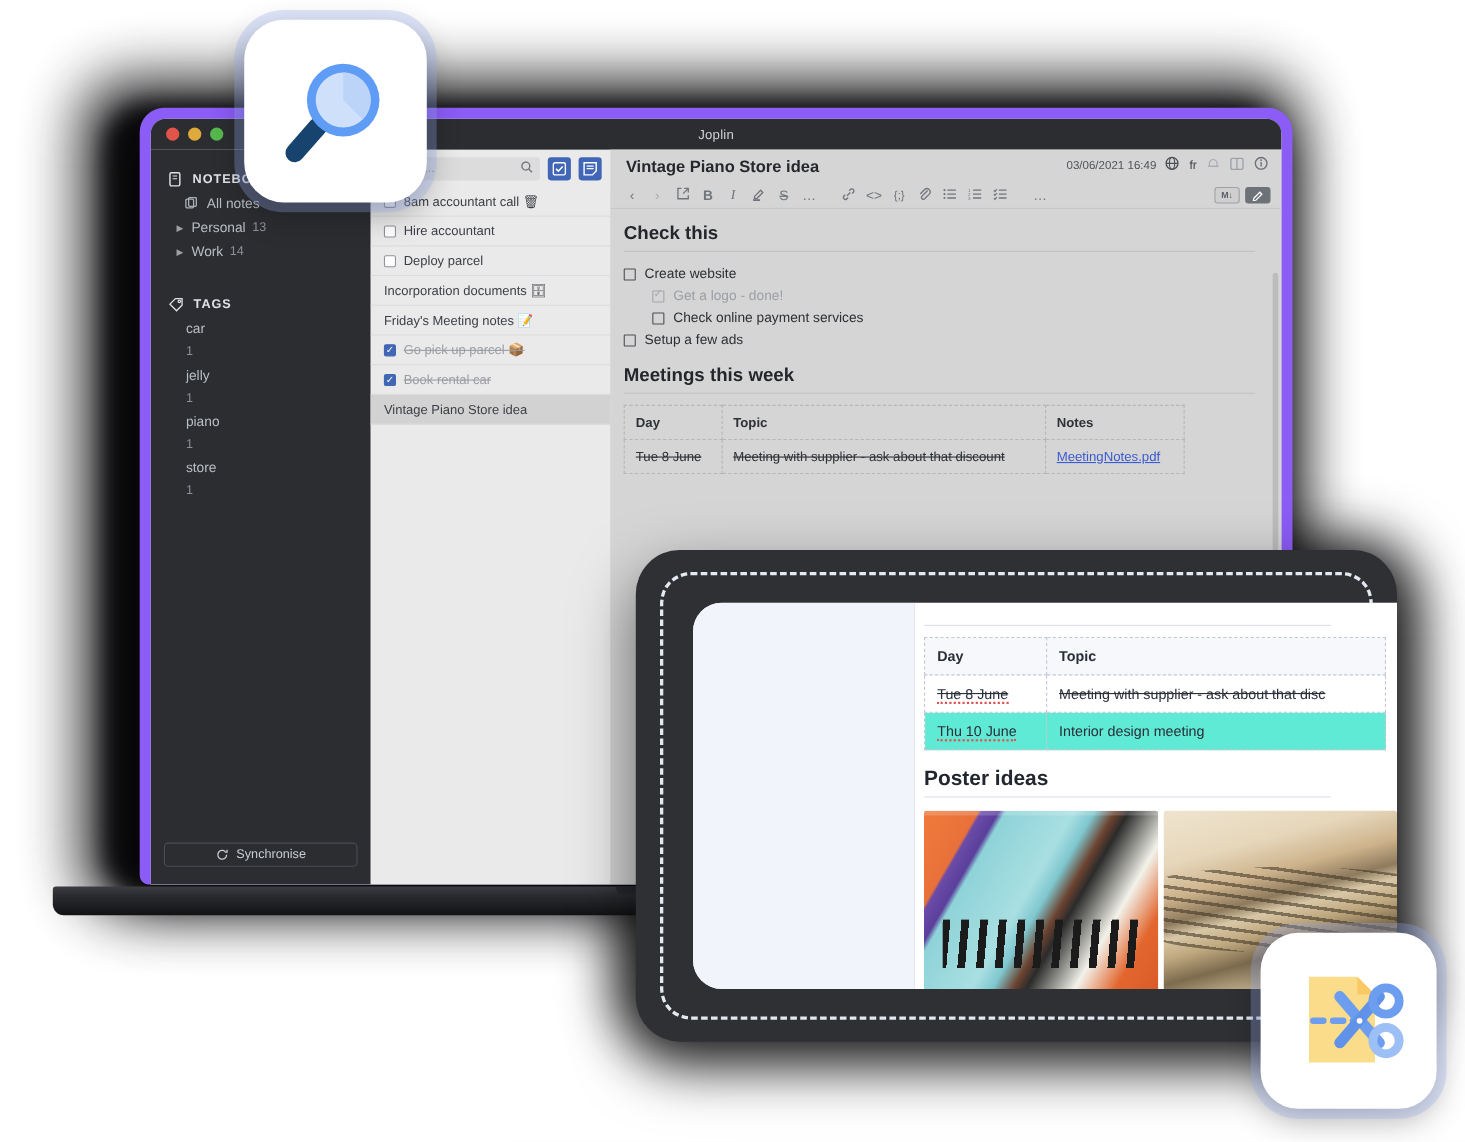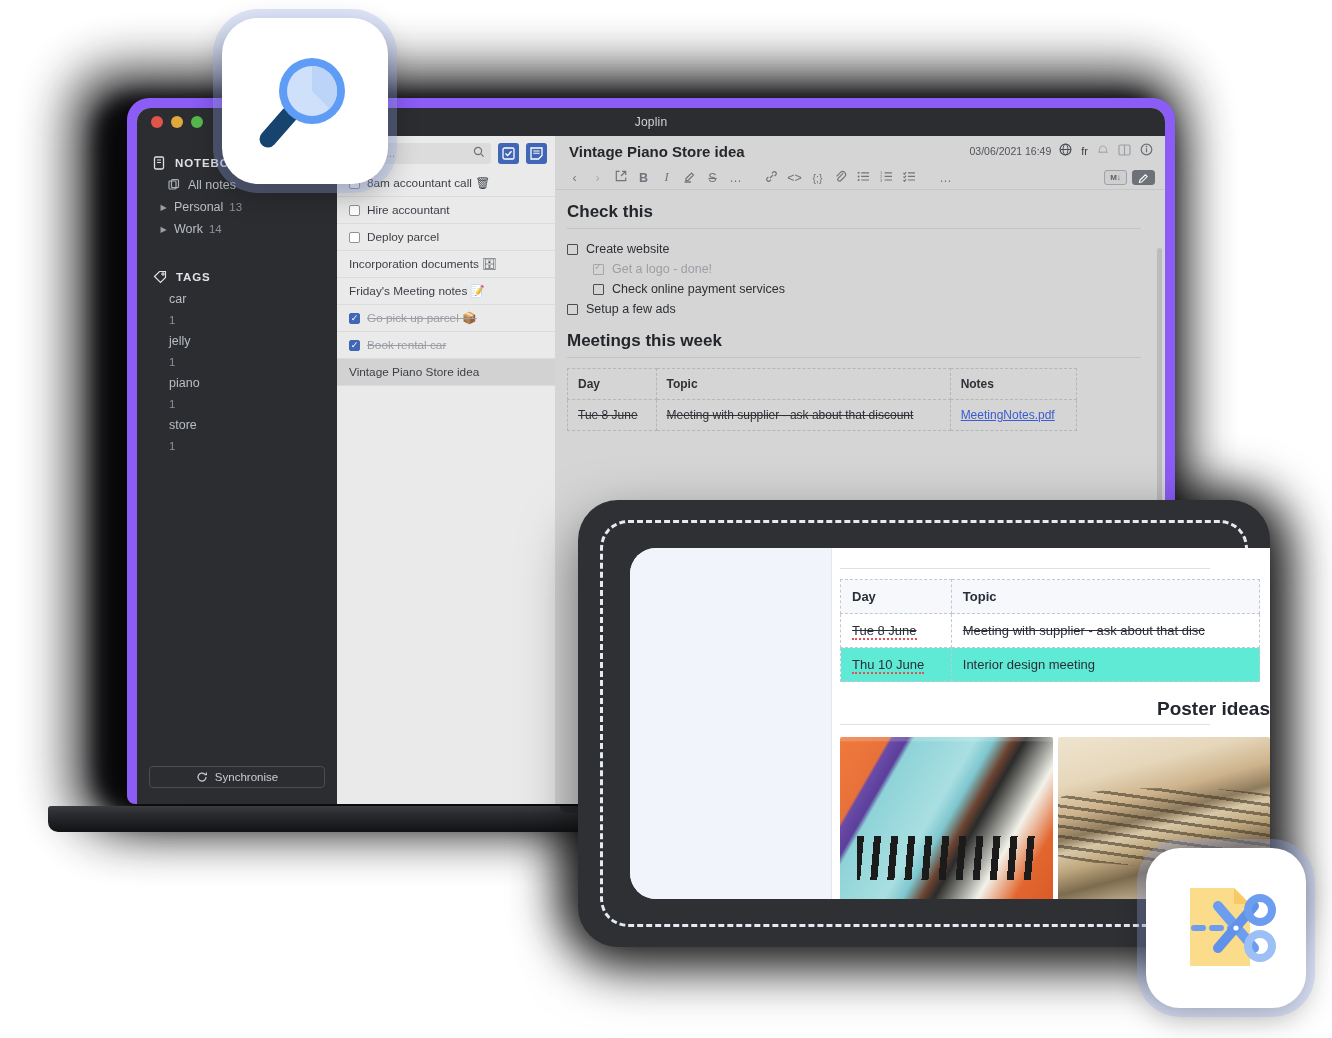--- a/index.html
+++ b/index.html
@@ -211,21 +211,21 @@
   table.tt { border-collapse: collapse; width: 420px; }
   table.tt th, table.tt td {
     border: 1px dashed #c3c7d4; font-size: 13px; padding: 9px 11px;
     text-align: left; color: #2a2e38; white-space: nowrap;
   }
   table.tt th { font-weight: bold; background: #f7f8fc; }
   table.tt tr:nth-child(2) td { background: #5eead4; }
   table.tt tr:nth-child(3) td { background: #f7f8fc; }
   .sp-err { border-bottom: 2px dotted #e05252; }
   .t-strike { text-decoration: line-through; }
-  .t-h2 { font-size: 19px; font-weight: bold; color: #22262f; margin: 16px 0 4px 0; text-align: right; }
+  .t-h2 { font-size: 19px; font-weight: bold; color: #22262f; margin: 16px 0 4px 0; }
   .t-hr2 { height: 1px; background: #dcdfe8; width: 370px; margin-bottom: 12px; }
   .photos { display: flex; gap: 5px; }
   .photo { width: 268px; height: 170px; border-radius: 2px; overflow: hidden; position: relative; }
   .piano1 {
     background:
       linear-gradient(180deg, rgba(255,255,255,.18) 0 2%, rgba(0,0,0,0) 3%),
       linear-gradient(120deg,#f07a3c 0%, #e8713a 16%, #6b4ba8 17%, #5a3f9b 22%, #8ed3d8 24%, #a9dfe2 44%, #7fc7cf 50%, #6d4330 56%, #2b2b2b 60%, #f2f2ea 74%, #e2662e 86%, #d85b28 100%);
     filter: blur(.4px);
   }
   .piano1:after {

